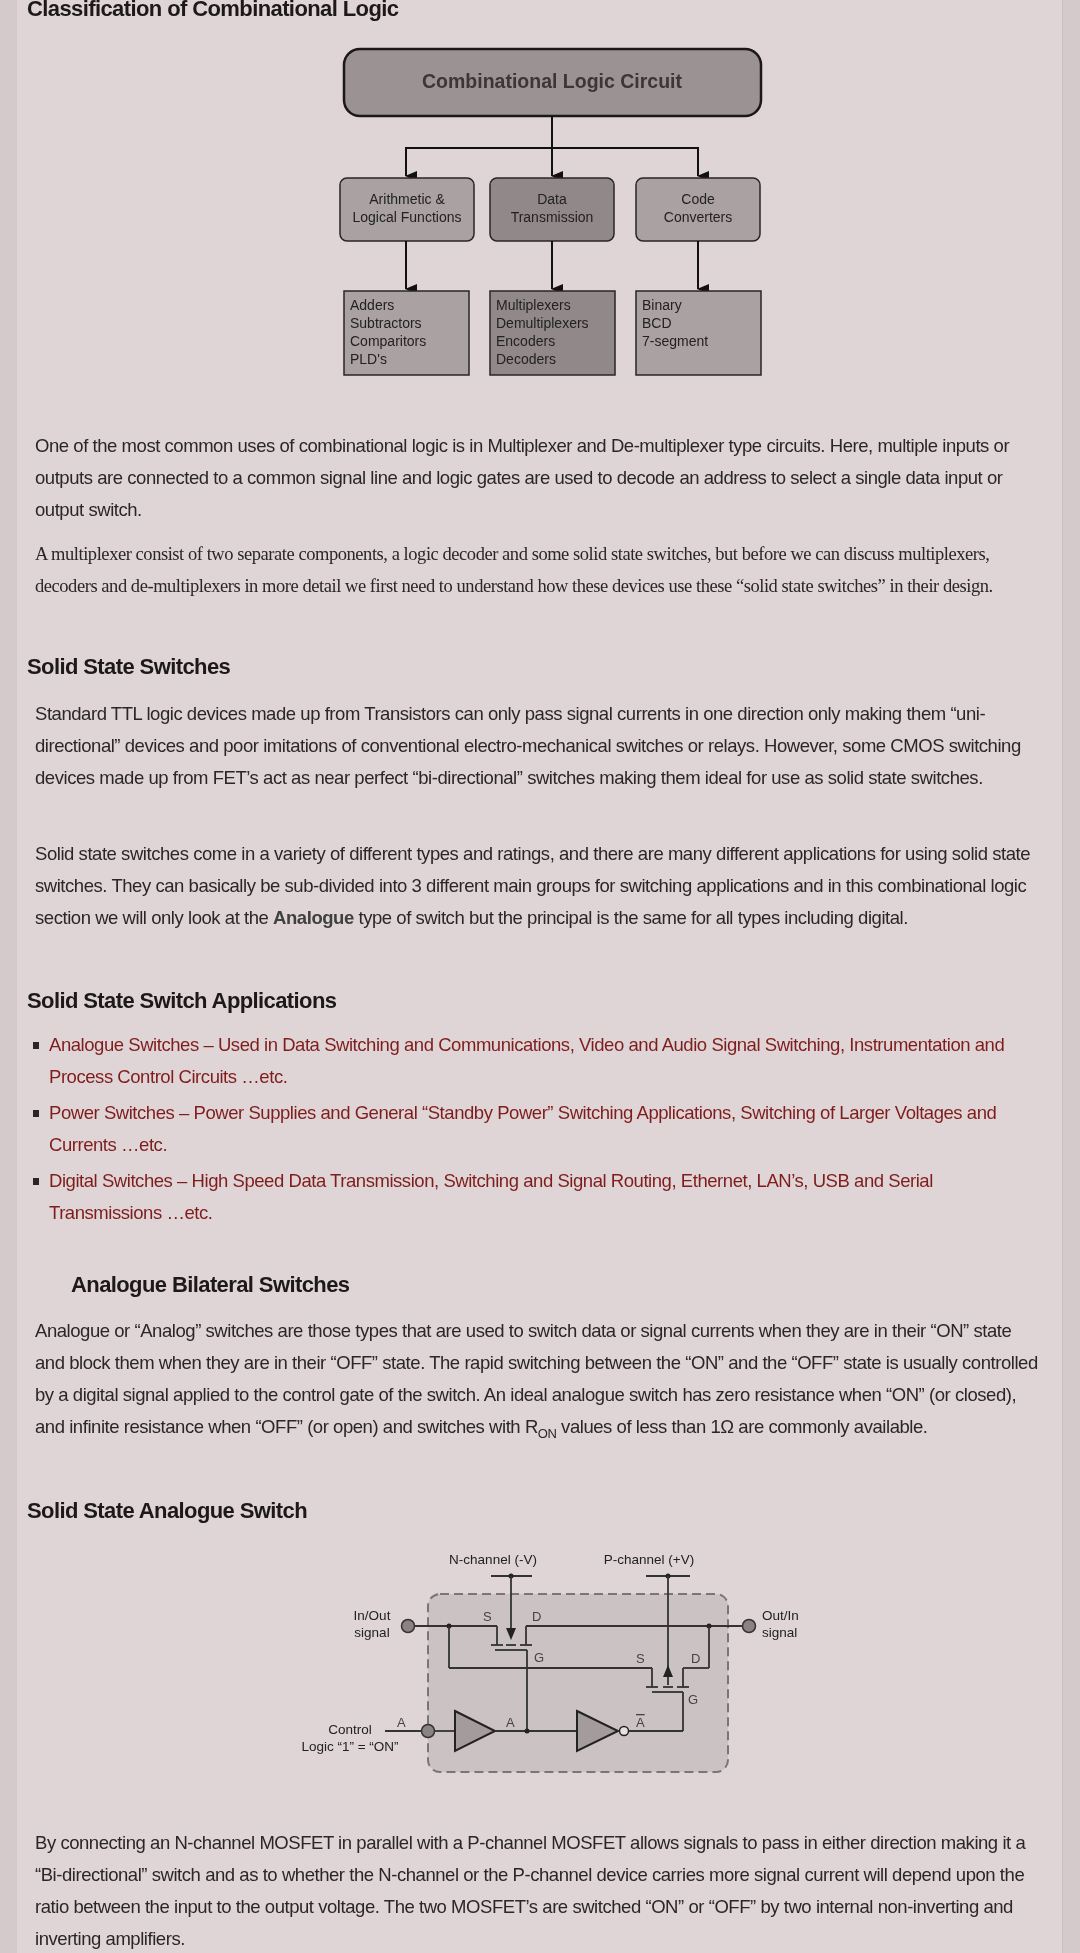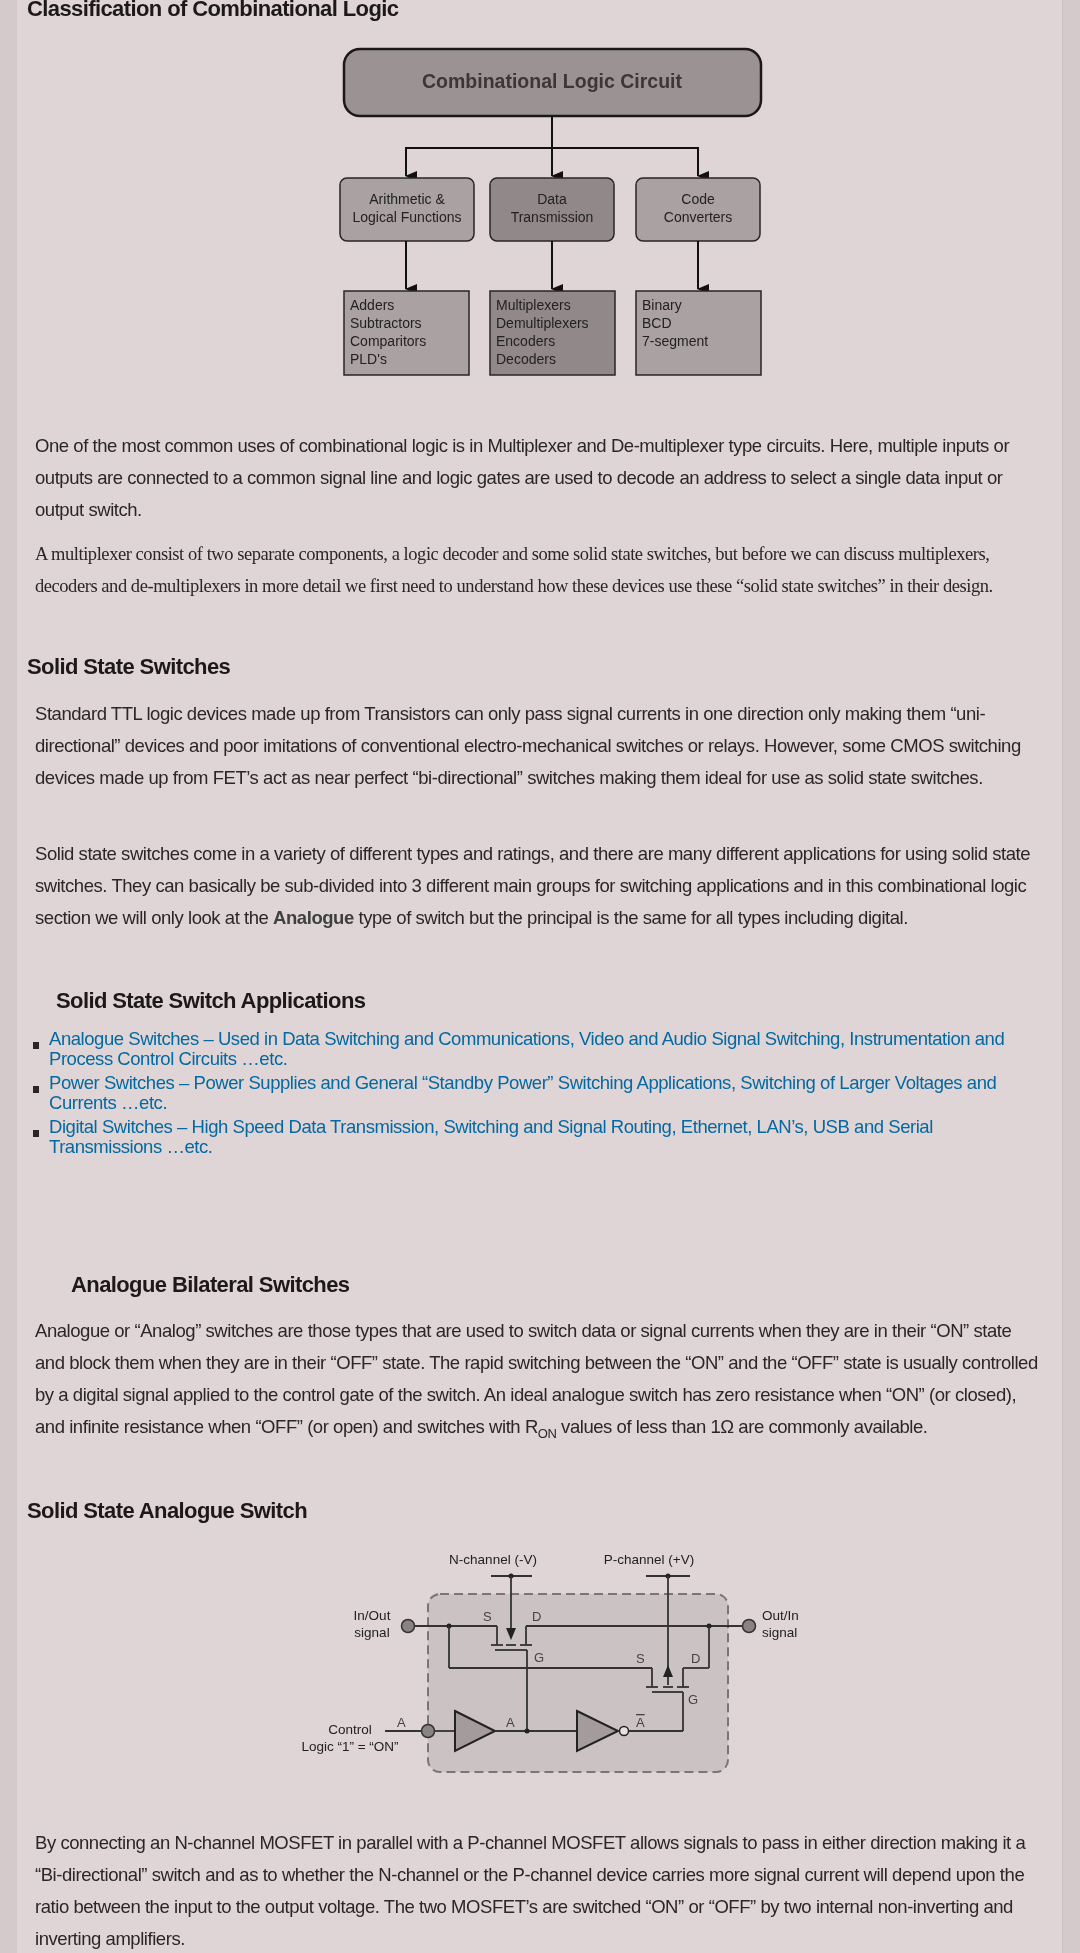--- a/index.html
+++ b/index.html
@@ -53,23 +53,23 @@
       margin: 0;
       padding: 0;
       position: absolute;
       left: 0;
       width: 1010px;
     }
     ul li {
       position: relative;
       padding-left: 22px;
       font-size: 18.5px;
-      line-height: 20px;
+      line-height: 32px;
       letter-spacing: -0.45px;
-      color: #0369a1;
+      color: #7f1d1d;
       margin-bottom: 4px;
     }
     ul li .bullet {
       position: absolute;
       left: 6px;
       top: 13px;
       width: 6px;
       height: 7px;
       background: #2b2627;
     }
@@ -135,21 +135,21 @@
     <text x="632" y="346" font-size="14" fill="#222">7-segment</text>
   </svg>
 
   <p style="top:422px;">One of the most common uses of combinational logic is in Multiplexer and De-multiplexer type circuits. Here, multiple inputs or outputs are connected to a common signal line and logic gates are used to decode an address to select a single data input or output switch.</p>
   <p style="top:530px;font-family:Liberation Serif, serif;">A multiplexer consist of two separate components, a logic decoder and some solid state switches, but before we can discuss multiplexers, decoders and de-multiplexers in more detail we first need to understand how these devices use these “solid state switches” in their design.</p>
 
   <h2 style="top:654px;">Solid State Switches</h2>
   <p style="top:690px;">Standard TTL logic devices made up from Transistors can only pass signal currents in one direction only making them “uni-directional” devices and poor imitations of conventional electro-mechanical switches or relays. However, some CMOS switching devices made up from FET’s act as near perfect “bi-directional” switches making them ideal for use as solid state switches.</p>
   <p style="top:830px;"><span>Solid state switches come in a variety of different types and ratings, and there are many different applications for using solid state switches. They can basically be sub-divided into 3 different main groups for switching applications and in this combinational logic section we will only look at the </span><b>Analogue</b><span> type of switch but the principal is the same for all types including digital.</span></p>
 
-  <h2 style="top:988px;margin-left:29px;">Solid State Switch Applications</h2>
+  <h2 style="top:988px;">Solid State Switch Applications</h2>
   <ul style="top:1029px;">
     <li><span class="bullet"></span><span>Analogue Switches – Used in Data Switching and Communications, Video and Audio Signal Switching, Instrumentation and Process Control Circuits …etc.</span></li>
     <li><span class="bullet"></span><span>Power Switches – Power Supplies and General “Standby Power” Switching Applications, Switching of Larger Voltages and Currents …etc.</span></li>
     <li><span class="bullet"></span><span>Digital Switches – High Speed Data Transmission, Switching and Signal Routing, Ethernet, LAN’s, USB and Serial Transmissions …etc.</span></li>
   </ul>
 
   <h2 style="top:1272px;margin-left:44px;">Analogue Bilateral Switches</h2>
   <p style="top:1307px;"><span>Analogue or “Analog” switches are those types that are used to switch data or signal currents when they are in their “ON” state and block them when they are in their “OFF” state. The rapid switching between the “ON” and the “OFF” state is usually controlled by a digital signal applied to the control gate of the switch. An ideal analogue switch has zero resistance when “ON” (or closed), and infinite resistance when “OFF” (or open) and switches with R</span><span class="sub">ON</span><span> values of less than 1Ω are commonly available.</span></p>
 
   <h2 style="top:1498px;text-align:center;">Solid State Analogue Switch</h2>

